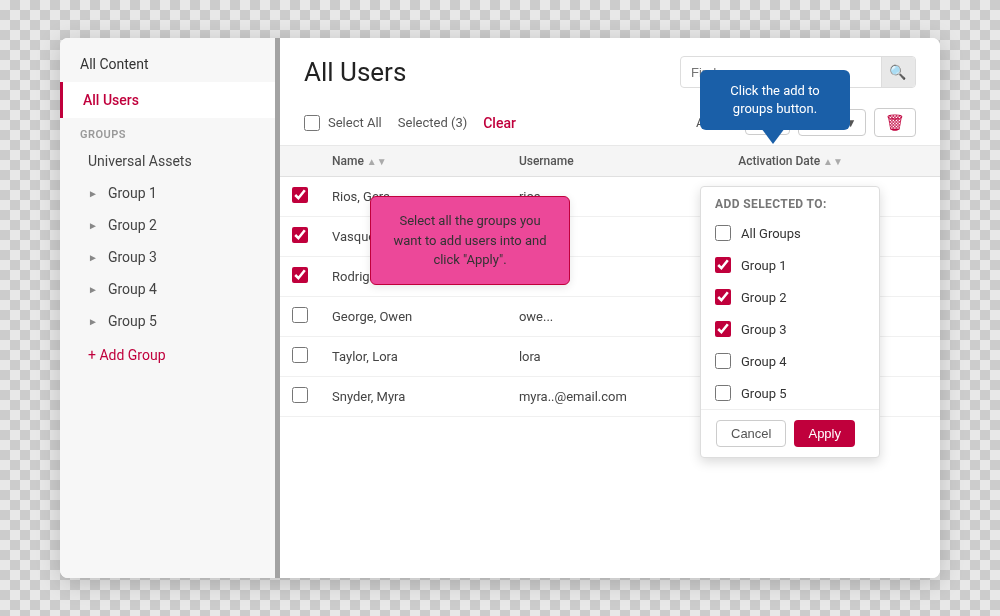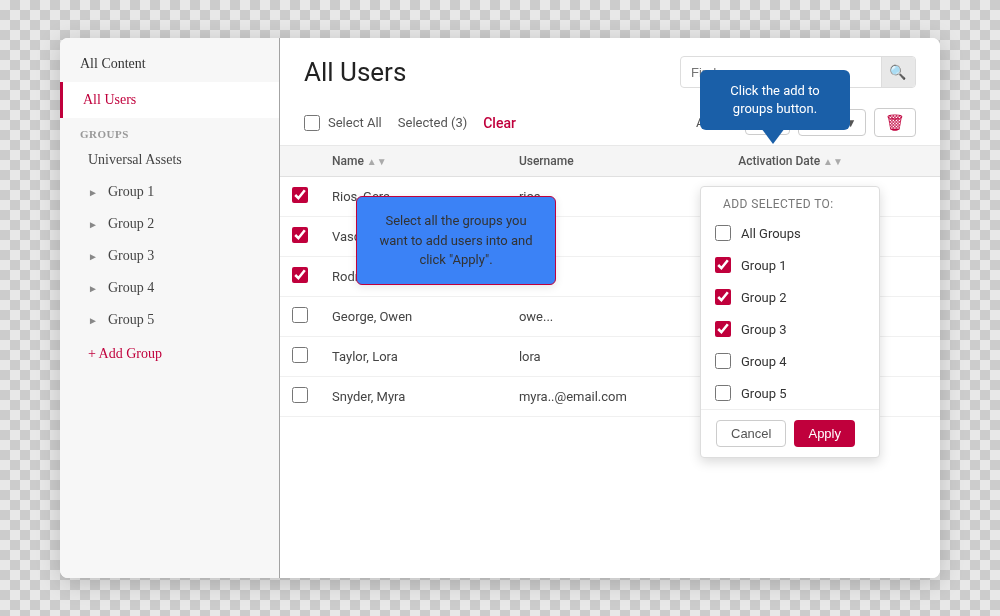--- a/index.html
+++ b/index.html
@@ -26,24 +26,23 @@
       width: 880px;
       height: 540px;
       display: flex;
       overflow: hidden;
       position: relative;
     }
     
     .sidebar {
       width: 220px;
       background: #f7f7f7;
-      border-right: 1px solid #a3a3a3;
+      border-right: 5px solid #a3a3a3;
       flex-shrink: 0;
       padding-top: 8px;
-      font-family: Liberation Serif, serif;
     }
     .sidebar-item {
       padding: 10px 20px;
       font-size: 14px;
       color: #333;
       cursor: pointer;
       display: flex;
       align-items: center;
     }
     .sidebar-item.active {
@@ -248,22 +247,22 @@
       width: 0;
       height: 0;
       border-left: 12px solid transparent;
       border-right: 12px solid transparent;
       border-top: 16px solid #1a5fa8;
     }
     
     .instruction-box {
       position: absolute;
       top: 158px;
-      left: 296px;
-      background: #3b82f6;
+      left: 310px;
+      background: #ec4899;
       border: 1px solid #c0003c;
       border-radius: 6px;
       padding: 14px 16px;
       font-size: 13px;
       width: 200px;
       text-align: center;
       line-height: 1.5;
       color: #333;
       box-shadow: 0 2px 8px rgba(0,0,0,0.1);
       z-index: 10;
@@ -276,25 +275,24 @@
       background: #fff;
       border: 1px solid #ddd;
       border-radius: 4px;
       box-shadow: 0 4px 12px rgba(0,0,0,0.15);
       width: 180px;
       z-index: 20;
     }
     .dropdown-header {
       padding: 10px 14px 6px;
       font-size: 12px;
-      font-weight: 400;
+      font-weight: 700;
       color: #777;
       text-transform: uppercase;
       letter-spacing: 0.4px;
-      margin-left: 8px;
     }
     .dropdown-item {
       padding: 8px 14px;
       font-size: 13px;
       color: #333;
       cursor: pointer;
       display: flex;
       align-items: center;
       gap: 10px;
     }

